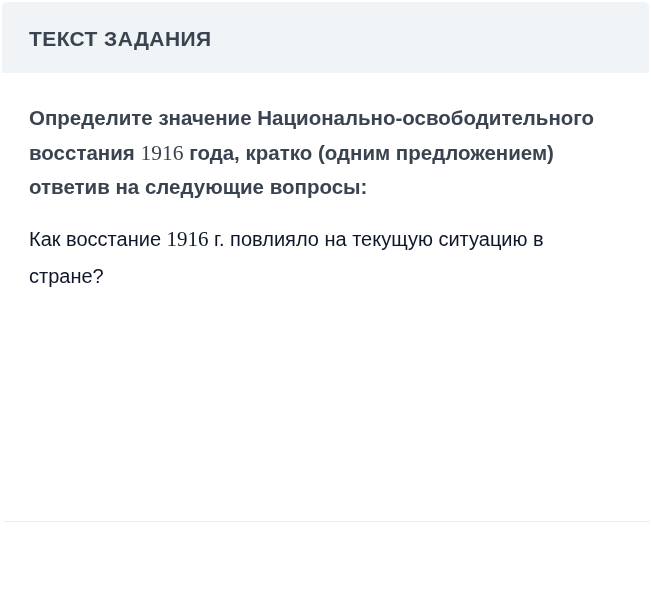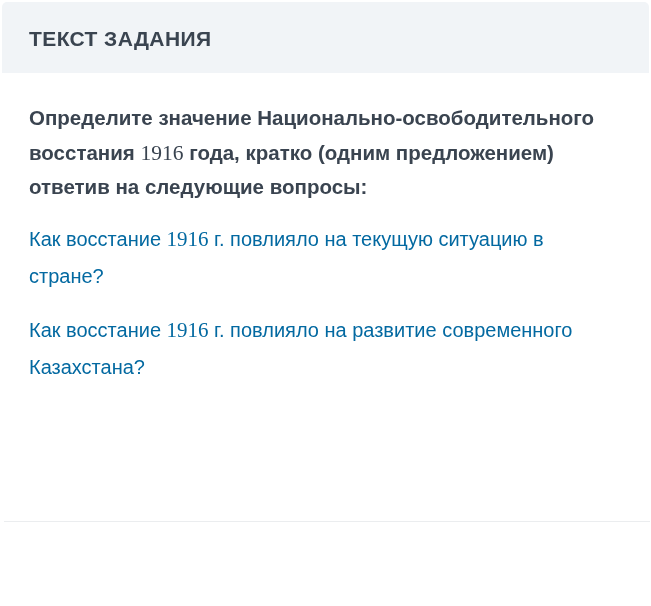--- a/index.html
+++ b/index.html
@@ -67,21 +67,21 @@
     color: #3a4450;
     max-width: 578px;
   }
 
   .question {
     margin: 0 0 17px 0;
     font-family: "Liberation Sans", sans-serif;
     font-size: 20px;
     font-weight: normal;
     line-height: 37px;
-    color: #0369a1;
+    color: #0f172a;
     max-width: 560px;
   }
   .question:last-child {
     margin-bottom: 0;
   }
   .question.narrow {
     max-width: 470px;
   }
 
   
@@ -126,22 +126,19 @@
 
     <p class="lead-paragraph">
       <span>Определите значение Национально-освободительного восстания </span><span class="year">1916</span><span> года, кратко (одним предложением) ответив на следующие вопросы:</span>
     </p>
 
     <p class="question">
       <span>Как восстание </span><span class="year">1916</span><span> г. повлияло на текущую ситуацию в стране?</span>
     </p>
 
 
-    <p class="question">
-      <span>Как восстание </span><span class="year">1916</span><span> г. повлияло на развитие современного Казахстана?</span>
-    </p>
 
   </div>
 
   <div class="card-divider"></div>
   <div class="card-footer"></div>
 
 </div>
 
 </body></html>

